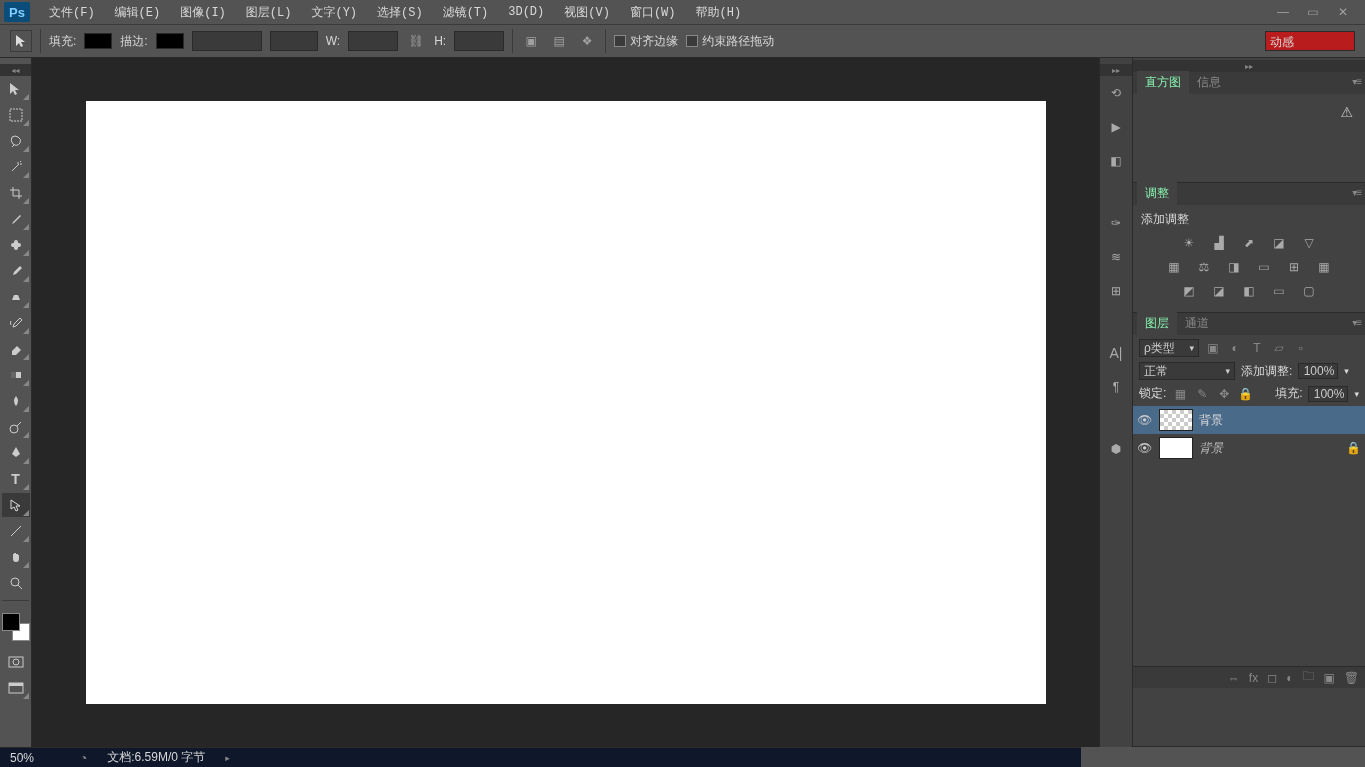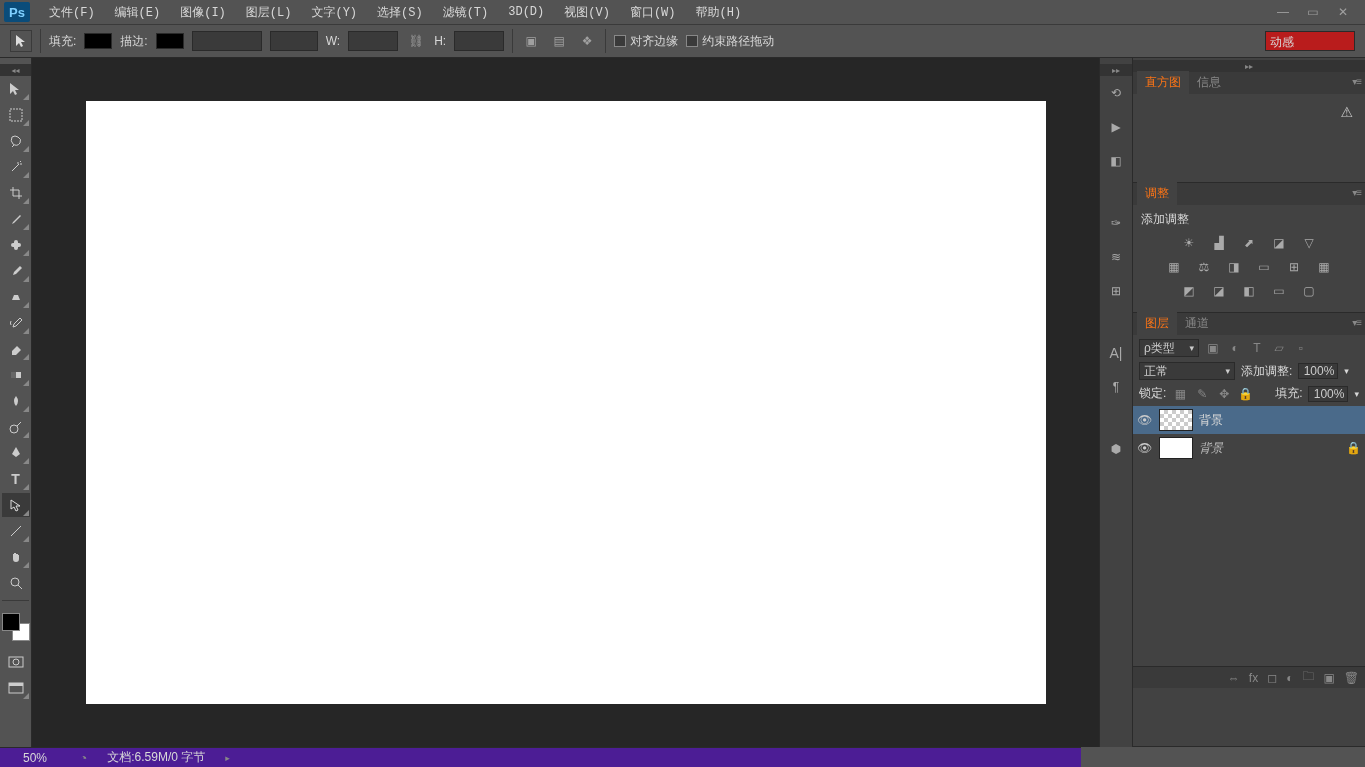--- a/index.html
+++ b/index.html
@@ -50,21 +50,21 @@
 .mid-strip .collapse-grip { width: 100%; }
 .mid-icon { width: 26px; height: 26px; margin: 4px 0; display: flex; align-items: center; justify-content: center; color: #aaa; }
 .mid-gap { height: 28px; }
 
 
 .right-panels { width: 232px; background: #424242; display: flex; flex-direction: column; }
 .right-panels .collapse-grip { width: 100%; }
 .panel { border-bottom: 1px solid #2a2a2a; }
 .panel-tabs { height: 22px; background: #3a3a3a; display: flex; align-items: flex-end; padding-left: 4px; position: relative; }
 .panel-tab { padding: 3px 8px; color: #888; }
-.panel-tab.active { background: #424242; color: #f97316; }
+.panel-tab.active { background: #424242; color: #86efac; }
 .panel-menu { position: absolute; right: 4px; top: 4px; font-size: 10px; color: #888; letter-spacing: -1px; }
 
 
 .hist-body { height: 88px; background: #424242; position: relative; }
 .hist-warn { position: absolute; right: 12px; top: 10px; color: #ccc; font-size: 14px; }
 
 
 .adj-body { padding: 6px 8px; }
 .adj-label { color: #d8d8d8; margin-bottom: 6px; }
 .adj-row { display: flex; gap: 10px; justify-content: center; margin: 6px 0; }
@@ -82,21 +82,21 @@
 .layer-row.selected { background: #4a6a8a; }
 .layer-eye { width: 16px; color: #ccc; }
 .layer-thumb { width: 34px; height: 22px; background: #fff; border: 1px solid #222; }
 .layer-thumb.checker { background: repeating-conic-gradient(#ccc 0 25%, #fff 0 50%) 0 0/8px 8px; }
 .layer-name { color: #d8d8d8; }
 .layer-name.italic { font-style: italic; color: #bbb; }
 .layer-lock { margin-left: auto; color: #888; }
 .layer-footer { height: 22px; background: #3a3a3a; border-top: 1px solid #2a2a2a; display: flex; align-items: center; justify-content: flex-end; gap: 9px; padding: 0 6px; color: #888; }
 
 
-.status-bar { height: 20px; background: #4c1d95; border-top: 1px solid #2a2a2a; display: flex; align-items: center; padding: 0 10px; gap: 20px; color: #d8d8d8; width: 1081px; text-align: center; }
+.status-bar { height: 20px; background: #0f172a; border-top: 1px solid #2a2a2a; display: flex; align-items: center; padding: 0 10px; gap: 20px; color: #d8d8d8; width: 1081px; }
 .status-zoom { width: 50px; }
 
 svg { display: block; }
 </style>
 </head>
 <body>
 
 <div class="menubar">
   <div class="ps-logo">Ps</div>
   <div class="menu-item">文件(F)</div>

